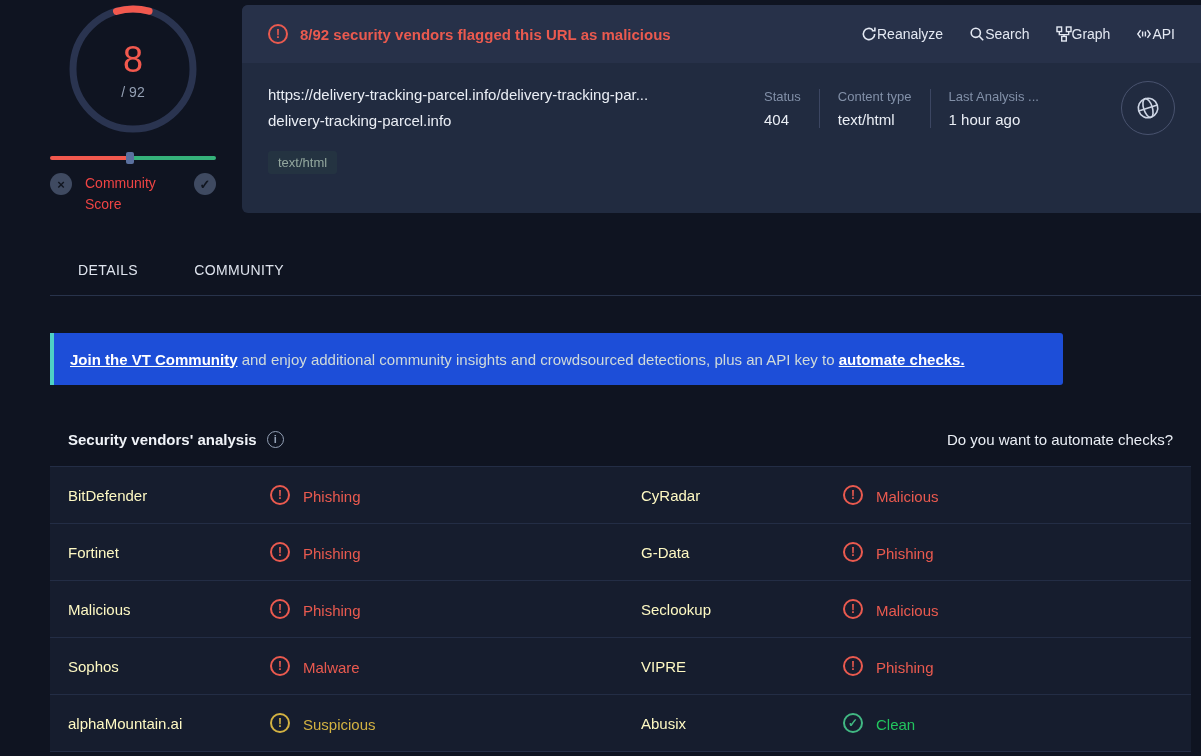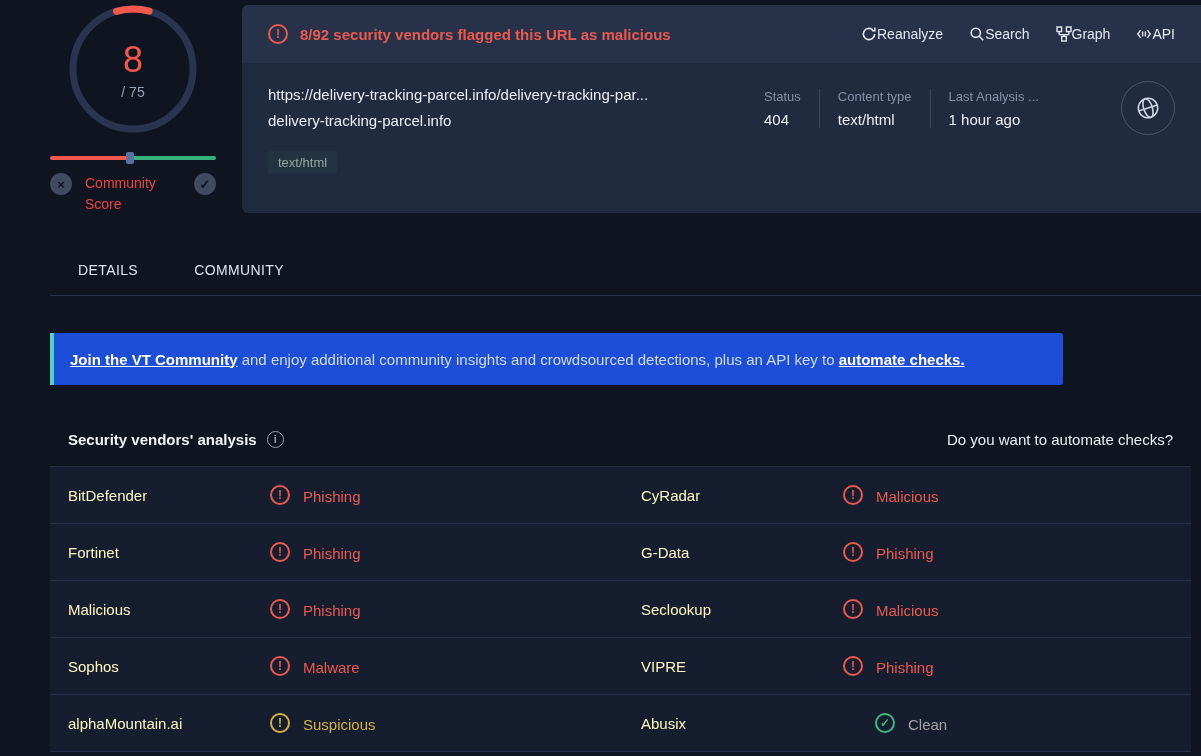--- a/index.html
+++ b/index.html
@@ -77,39 +77,39 @@
   .automate-link { font-size:15px; color:#eaeef5; cursor:pointer; }
 
   
   .vtable { position:absolute; left:50px; top:466px; width:1141px; border-top:1px solid #232d45; }
   .vrow { display:grid; grid-template-columns:202px 371px 202px 1fr; align-items:center;
     height:57px; background:#161d2e; border-bottom:1px solid #232d45; padding-left:18px; }
   .vname { font-size:15px; color:#fef9c3; }
   .verdict { display:flex; align-items:flex-end; gap:13px; font-size:15px; }
   .verdict[data-status="malicious"] { color:#ea5a4f; }
   .verdict[data-status="suspicious"] { color:#d3b242; }
-  .verdict[data-status="clean"] { color:#a3a3a3;margin-left:32px; }
+  .verdict[data-status="clean"] { color:#22c55e; }
   .v-icon { width:20px; height:20px; border:2px solid currentColor; border-radius:50%;
     display:flex; align-items:center; justify-content:center; font-size:12px; font-weight:bold; flex:none; }
   .v-icon::before { content:"!"; }
   .verdict[data-status="clean"] .v-icon { color:#41b883; }
   .verdict[data-status="clean"] .v-icon::before { content:"\2713"; }
 </style>
 </head>
 <body>
 
 <div class="score-widget">
   <div class="gauge">
     <svg width="134" height="134" viewBox="0 0 134 134">
       <circle cx="67" cy="67" r="60" fill="none" stroke="#2a3450" stroke-width="7"></circle>
       <circle cx="67" cy="67" r="60" fill="none" stroke="#f2594e" stroke-width="7" stroke-linecap="round" stroke-dasharray="33 344" transform="rotate(-106 67 67)"></circle>
     </svg>
     <div class="gauge-text">
       <div class="gauge-score">8</div>
-      <div class="gauge-total">/ 75</div>
+      <div class="gauge-total">/ 92</div>
     </div>
   </div>
   <div class="cs-slider">
     <div class="cs-marker"></div>
   </div>
   <div class="cs-row">
     <div class="cs-circle">×</div>
     <div class="cs-label">Community Score</div>
     <div class="cs-circle">✓</div>
   </div>

